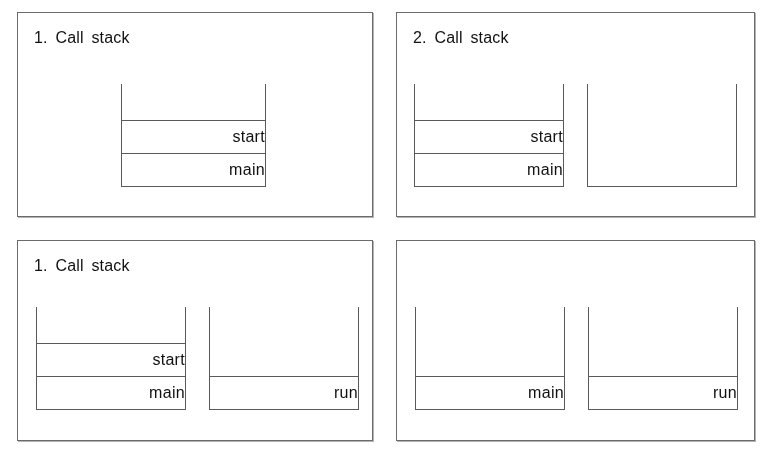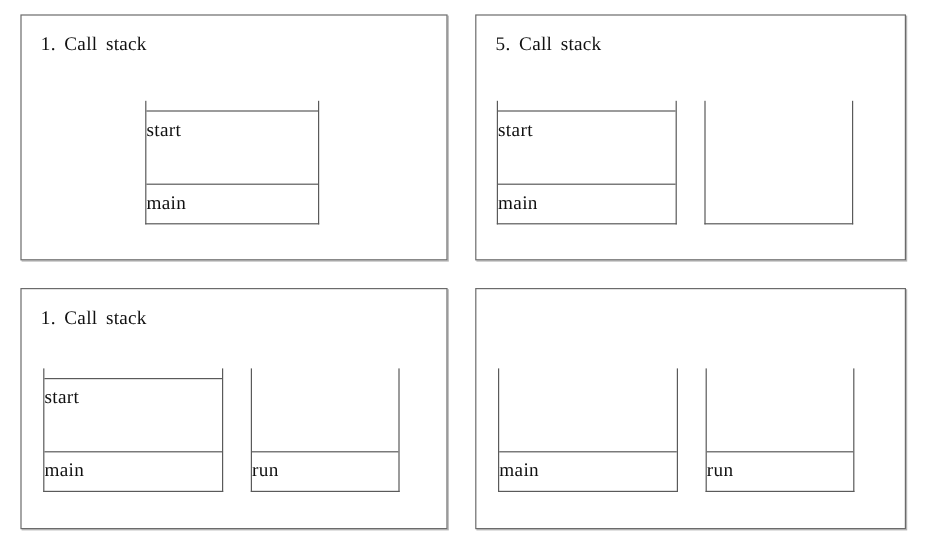--- a/index.html
+++ b/index.html
@@ -7,21 +7,21 @@
     --panel-border:#6b6b6b;
     --panel-shadow:#b3b3b3;
     --line:#5a5a5a;
     --text:#111111;
   }
   html,body{margin:0;padding:0;background:var(--bg);}
   #canvas{
     position:relative;
     width:773px;height:457px;
     background:var(--bg);
-    font-family:Liberation Serif, serif;
+    font-family:Liberation Sans, sans-serif;
     overflow:hidden;
   }
   .panel{
     position:absolute;
     background:var(--bg);
     border:1px solid var(--panel-border);
     box-shadow:1px 1px 0 var(--panel-shadow);
     box-sizing:border-box;
   }
   #panel1{left:17px;top:12px;width:356px;height:205px;}
@@ -45,58 +45,57 @@
     box-sizing:border-box;
     border-left:1px solid var(--line);
     border-right:1px solid var(--line);
     border-bottom:1px solid var(--line);
     background:var(--bg);
   }
   
   .s-p1{left:103px;top:71px;width:145px;height:103px;}
   
   .s-a{left:17px;width:150px;height:103px;}
-  .s-b{left:190px;width:124px;height:103px;padding-left:28px;}
+  .s-b{left:190px;width:150px;height:103px;padding-left:28px;}
   .row-top    .s-a,.row-top    .s-b{top:71px;}
   .row-bottom .s-a{top:66px;left:18px;}
   .row-bottom .s-b{top:66px;left:191px;}
 
   .frames{
     position:absolute;
     left:0;right:0;bottom:0;
   }
   .frame{
     height:33px;
     box-sizing:border-box;
     border-top:1px solid var(--line);
     font-size:16px;
     line-height:31px;
-    text-align:left;
+    text-align:right;
     color:var(--text);
     letter-spacing:0.3px;
-    margin-top:28px;
   }
 </style>
 </head>
 <body>
 
 <div id="canvas">
 
   <div class="panel" id="panel1">
     <div class="panel-title">1. Call stack</div>
     <div class="stack s-p1">
       <div class="frames">
         <div class="frame">start</div>
         <div class="frame">main</div>
       </div>
     </div>
   </div>
 
   <div class="panel row-top" id="panel2">
-    <div class="panel-title">5. Call stack</div>
+    <div class="panel-title">2. Call stack</div>
     <div class="stack s-a">
       <div class="frames">
         <div class="frame">start</div>
         <div class="frame">main</div>
       </div>
     </div>
     <div class="stack s-b">
       <div class="frames"></div>
     </div>
   </div>

